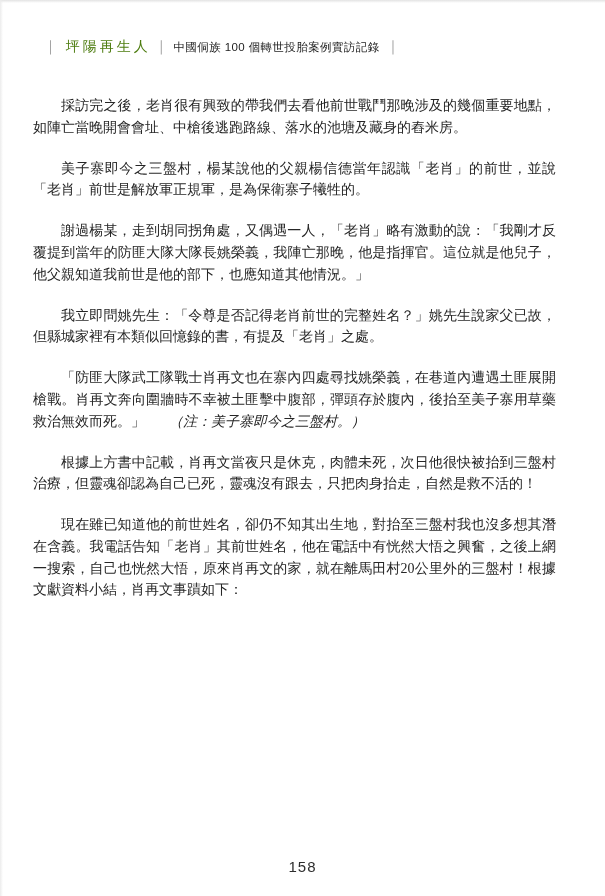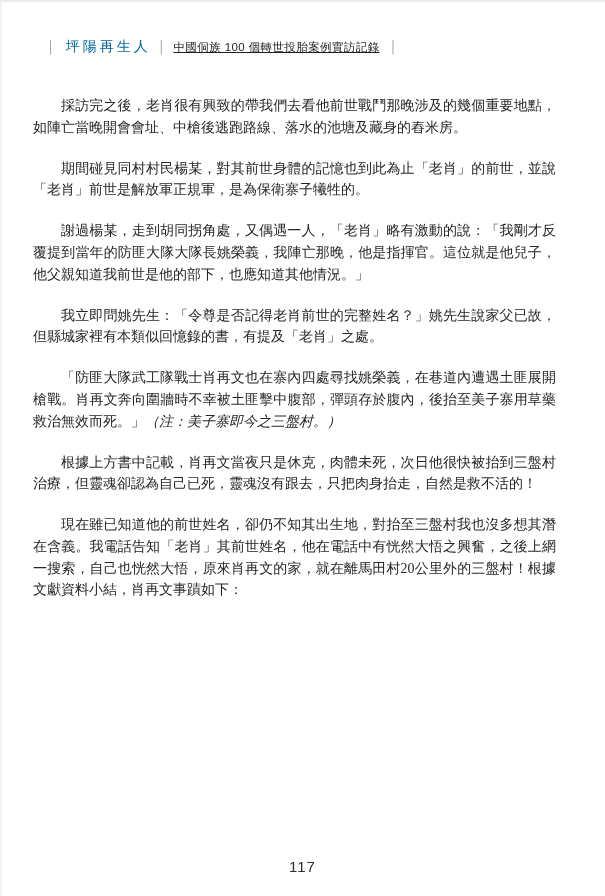--- a/index.html
+++ b/index.html
@@ -35,47 +35,47 @@
     font-size: 13px;
     font-family: "Liberation Sans", sans-serif;
     transform: scaleY(1.1);
   }
   .running-header .sep.outer-left  { margin-right: 9px; }
   .running-header .sep.mid         { margin: 0 6px 0 4px; }
   .running-header .sep.outer-right { margin-left: 7px; }
   .running-header .book-title {
     font-size: 14px;
     letter-spacing: 3px;
-    color: #0369a1;
+    color: #4d7c0f;
     font-weight: 500;
   }
   .running-header .book-subtitle {
     font-family: "Liberation Sans", "DejaVu Sans", sans-serif;
     font-size: 11.5px;
     color: #1e1e1e;
     letter-spacing: 0.4px;
-    text-decoration: underline;
   }
 
   .page-body {
     position: absolute;
     top: 95px;
     left: 33px;
     width: 523px;
     font-size: 14px;
     line-height: 21.6px;
     text-align: justify;
   }
   .page-body p {
     margin: 0 0 19.5px 0;
     text-indent: 2em;
   }
   .page-body p:last-child { margin-bottom: 0; }
   .para-note {
     font-style: italic;   
+    margin-left: 24px;
   }
 
   .page-number {
     position: absolute;
     top: 858px;
     left: 0;
     width: 100%;
     text-align: center;
     font-family: "Liberation Sans", "DejaVu Sans", sans-serif;
     font-size: 15px;
@@ -92,21 +92,21 @@
 <div class="running-header">
   <span class="sep outer-left">｜</span>
   <span class="book-title">坪陽再生人</span>
   <span class="sep mid">｜</span>
   <span class="book-subtitle">中國侗族 100 個轉世投胎案例實訪記錄</span>
   <span class="sep outer-right">｜</span>
 </div>
 
 <div class="page-body">
   <p><span>採訪完之後，老肖很有興致的帶我們去看他前世戰鬥那晚涉及的幾個重要地點，如陣亡當晚開會會址、中槍後逃跑路線、落水的池塘及藏身的舂米房。</span></p>
-  <p><span>期間碰見同村村民楊某，對其前世身體的記憶也到此為止「老肖」的前世，並說「老肖」前世是解放軍正規軍，是為保衛寨子犧牲的。</span></p>
+  <p><span>美子寨即今之三盤村，楊某說他的父親楊信德當年認識「老肖」的前世，並說「老肖」前世是解放軍正規軍，是為保衛寨子犧牲的。</span></p>
   <p><span>謝過楊某，走到胡同拐角處，又偶遇一人，「老肖」略有激動的說：「我剛才反覆提到當年的防匪大隊大隊長姚榮義，我陣亡那晚，他是指揮官。這位就是他兒子，他父親知道我前世是他的部下，也應知道其他情況。」</span></p>
   <p><span>我立即問姚先生：「令尊是否記得老肖前世的完整姓名？」姚先生說家父已故，但縣城家裡有本類似回憶錄的書，有提及「老肖」之處。</span></p>
   <p><span>「防匪大隊武工隊戰士肖再文也在寨內四處尋找姚榮義，在巷道內遭遇土匪展開槍戰。肖再文奔向圍牆時不幸被土匪擊中腹部，彈頭存於腹內，後抬至美子寨用草藥救治無效而死。」</span><span class="para-note">（注：美子寨即今之三盤村。）</span></p>
   <p><span>根據上方書中記載，肖再文當夜只是休克，肉體未死，次日他很快被抬到三盤村治療，但靈魂卻認為自己已死，靈魂沒有跟去，只把肉身抬走，自然是救不活的！</span></p>
   <p><span>現在雖已知道他的前世姓名，卻仍不知其出生地，對抬至三盤村我也沒多想其潛在含義。我電話告知「老肖」其前世姓名，他在電話中有恍然大悟之興奮，之後上網一搜索，自己也恍然大悟，原來肖再文的家，就在離馬田村20公里外的三盤村！根據文獻資料小結，肖再文事蹟如下：</span></p>
 </div>
 
-<div class="page-number">117</div>
+<div class="page-number">158</div>
 
 </body></html>

